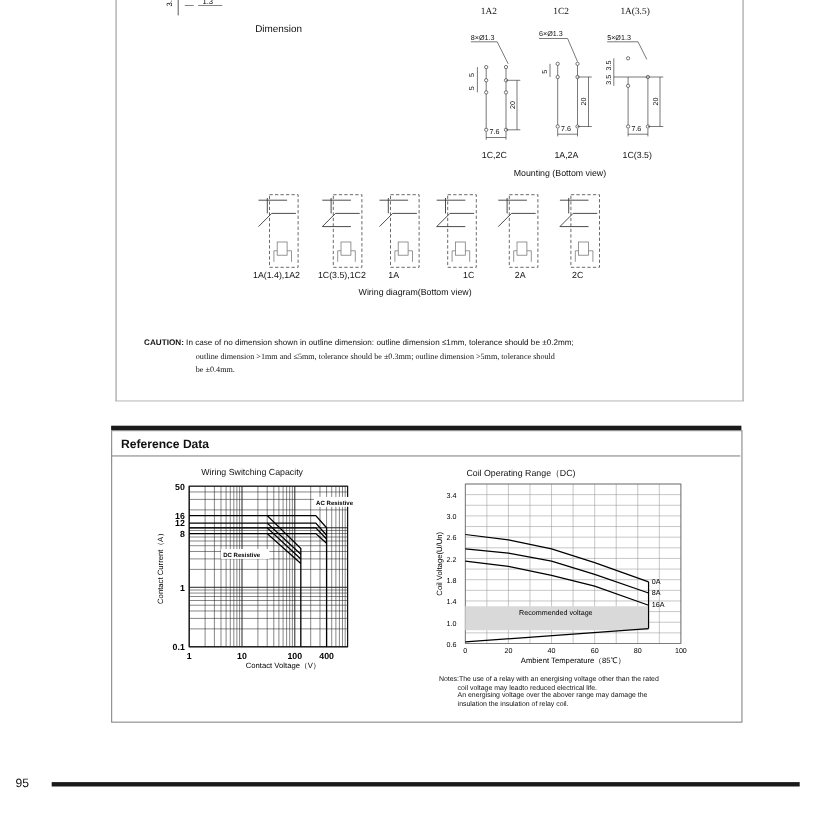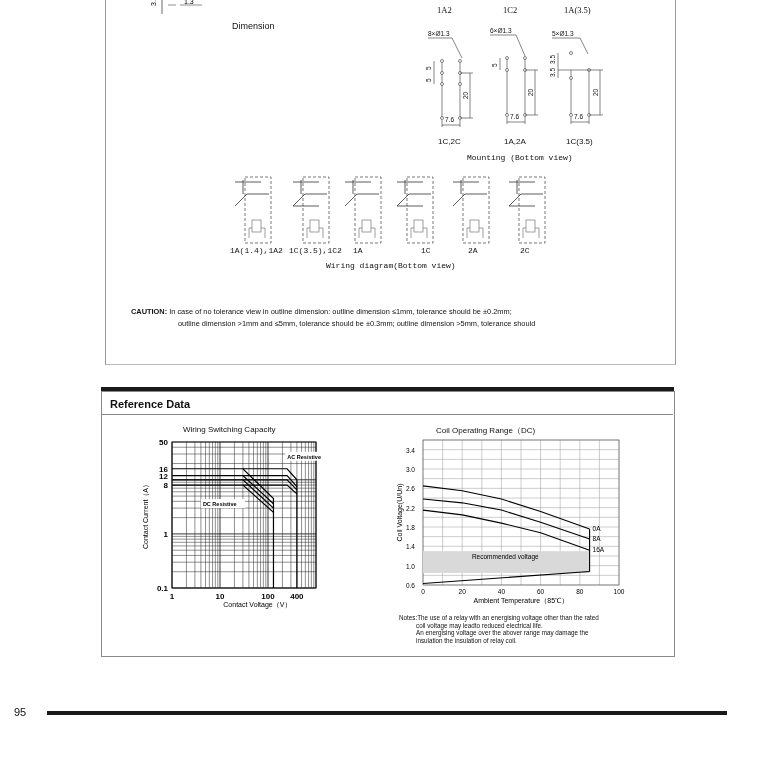--- a/index.html
+++ b/index.html
@@ -3,24 +3,24 @@
 <meta charset="utf-8">
 <style>
   html, body { margin:0; padding:0; background:#fff; }
   body { width:763px; height:763px; position:relative; overflow:hidden; font-family:"Liberation Sans", sans-serif; color:#111; }
   .abs { position:absolute; }
   .top-frame { left:105px; top:-2px; width:569px; height:366px; border-left:1px solid #999; border-right:1px solid #999; border-bottom:1px solid #bbb; }
   .dim-label { left:232px; top:21px; font-size:9px; }
   .variant-label { font-size:8.5px; top:5px;font-family:Liberation Serif, serif; }
   .mount-svg { left:418px; top:24px; }
   .wiring-svg { left:225px; top:172px; }
-  .caption { font-size:8px;font-family:Liberation Mono, monospace; }
+  .caption { font-size:8px; }
   .caution { left:131px; top:306px; font-size:7.4px; line-height:12px; width:500px; }
   .caution b { font-weight:bold;margin-top:24px; }
-  .caution .indent { display:block; padding-left:47px; }
+  .caution .indent { display:block; padding-left:47px;font-family:Liberation Serif, serif; }
   .ref-rule { left:101px; top:387px; width:573px; height:4px; background:#1a1a1a; }
   .ref-frame { left:101px; top:391px; width:572px; height:264px; border:1px solid #888; border-top:1px solid #888; }
   .ref-head { left:101px; top:391px; width:572px; height:23px; border-bottom:1px solid #888; }
   .ref-title { left:110px; top:398px; font-size:11px; font-weight:bold; }
   .chart-title { font-size:8px; }
   .notes { left:399px; top:614px; font-size:6.3px; line-height:7.5px; width:240px; }
   .notes .indent { display:block; padding-left:17px; }
   .page-num { left:14px; top:706px; font-size:11px;text-align:right; }
   .page-rule { left:47px; top:711px; width:680px; height:4px; background:#1a1a1a; }
   svg text { font-family:"Liberation Sans", sans-serif; }
@@ -195,22 +195,23 @@
   <span class="abs" style="left:59px">1C(3.5),1C2</span>
   <span class="abs" style="left:123px">1A</span>
   <span class="abs" style="left:191px">1C</span>
   <span class="abs" style="left:238px">2A</span>
   <span class="abs" style="left:290px">2C</span>
 </div>
 <div class="abs caption" style="left:326px;top:261px">Wiring diagram(Bottom view)</div>
 
 <div class="abs caution">
   <b>CAUTION:</b>
-  <span>In case of no  tolerance view in outline dimension: outline dimension ≤1mm, tolerance should be ±0.2mm;</span>
+  <span>In case of no  dimension shown in outline dimension: outline dimension ≤1mm, tolerance should be ±0.2mm;</span>
   <span class="indent">outline dimension &gt;1mm and ≤5mm, tolerance should be ±0.3mm; outline dimension &gt;5mm, tolerance should</span>
+  <span class="indent">be  ±0.4mm.</span>
 </div>
 
 <div class="abs ref-rule"></div>
 <div class="abs ref-frame"></div>
 <div class="abs ref-head"></div>
 <div class="abs ref-title">Reference Data</div>
 
 <div class="abs chart-title" style="left:183px;top:425px">Wiring Switching Capacity</div>
 <svg class="abs" style="left:138px;top:436px" width="190" height="180" id="chart1">
     <line x1="34" y1="6" x2="34" y2="152" stroke="#222" stroke-width="0.9"></line>
@@ -284,21 +285,21 @@
     <text x="130" y="163" font-size="8" font-weight="bold" text-anchor="middle">100</text>
     <text x="158.8988795837422" y="163" font-size="8" font-weight="bold" text-anchor="middle">400</text>
     <text x="119.35126001841489" y="171" font-size="7" text-anchor="middle">Contact Voltage（V）</text>
     <text x="10" y="79" font-size="7" text-anchor="middle" transform="rotate(-90 10 79)">Contact Current（A）</text>
     <rect x="147.36293612884447" y="15.761718495781793" width="44" height="9" fill="#fff"></rect>
     <text x="149.36293612884447" y="22.761718495781793" font-size="5.5" font-weight="bold">AC Resistive</text>
     <rect x="62.89887958374219" y="63.097903873884405" width="44" height="9" fill="#fff"></rect>
     <text x="64.8988795837422" y="70.0979038738844" font-size="5.5" font-weight="bold">DC Resistive</text>
   </svg>
 
-<div class="abs chart-title" style="left:436px;top:425px">Coil Operating Range（DC)</div>
+<div class="abs chart-title" style="left:424px;top:425px">Coil Operating Range（DC)</div>
 <svg class="abs" style="left:390px;top:436px" width="260" height="175" id="chart2">
     <line x1="33" y1="4" x2="33" y2="149" stroke="#999" stroke-width="0.5"></line>
     <line x1="52.6" y1="4" x2="52.6" y2="149" stroke="#999" stroke-width="0.5"></line>
     <line x1="72.2" y1="4" x2="72.2" y2="149" stroke="#999" stroke-width="0.5"></line>
     <line x1="91.8" y1="4" x2="91.8" y2="149" stroke="#999" stroke-width="0.5"></line>
     <line x1="111.4" y1="4" x2="111.4" y2="149" stroke="#999" stroke-width="0.5"></line>
     <line x1="131" y1="4" x2="131" y2="149" stroke="#999" stroke-width="0.5"></line>
     <line x1="150.6" y1="4" x2="150.6" y2="149" stroke="#999" stroke-width="0.5"></line>
     <line x1="170.2" y1="4" x2="170.2" y2="149" stroke="#999" stroke-width="0.5"></line>
     <line x1="189.8" y1="4" x2="189.8" y2="149" stroke="#999" stroke-width="0.5"></line>

